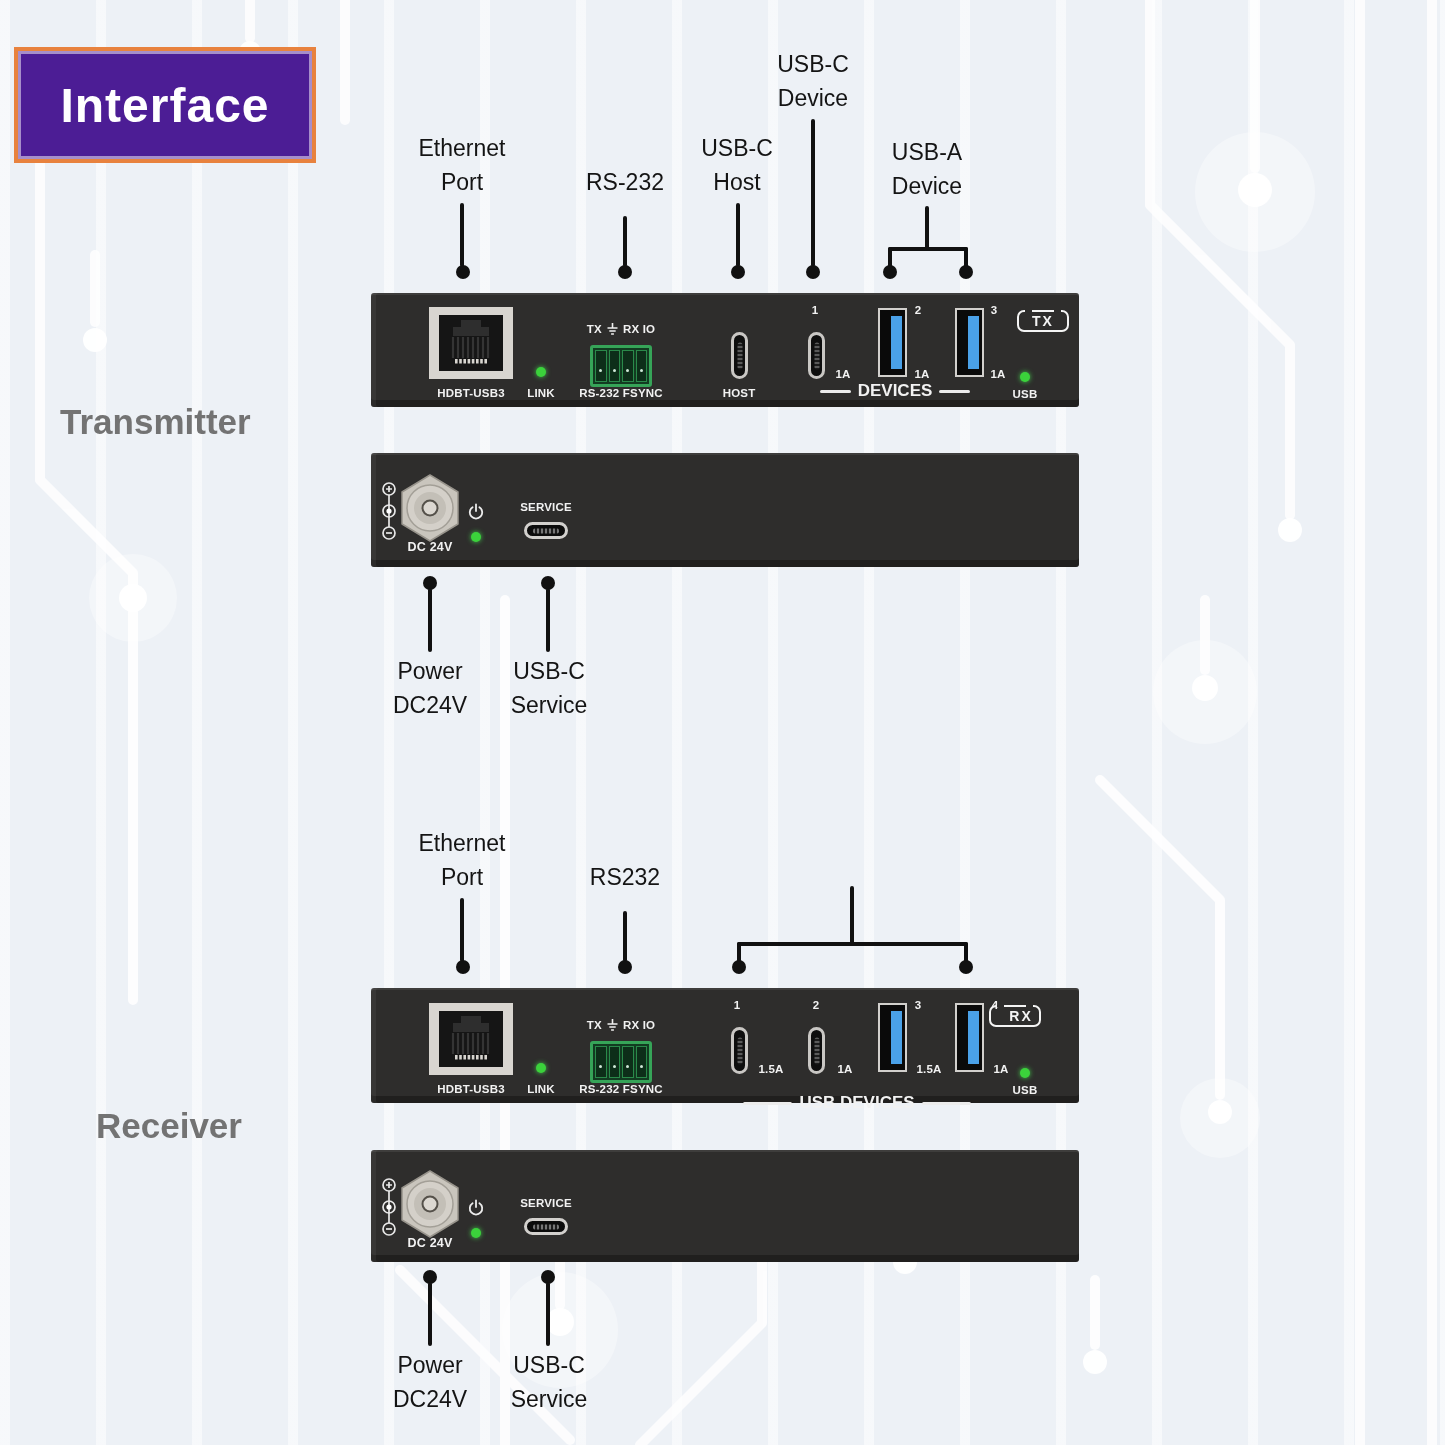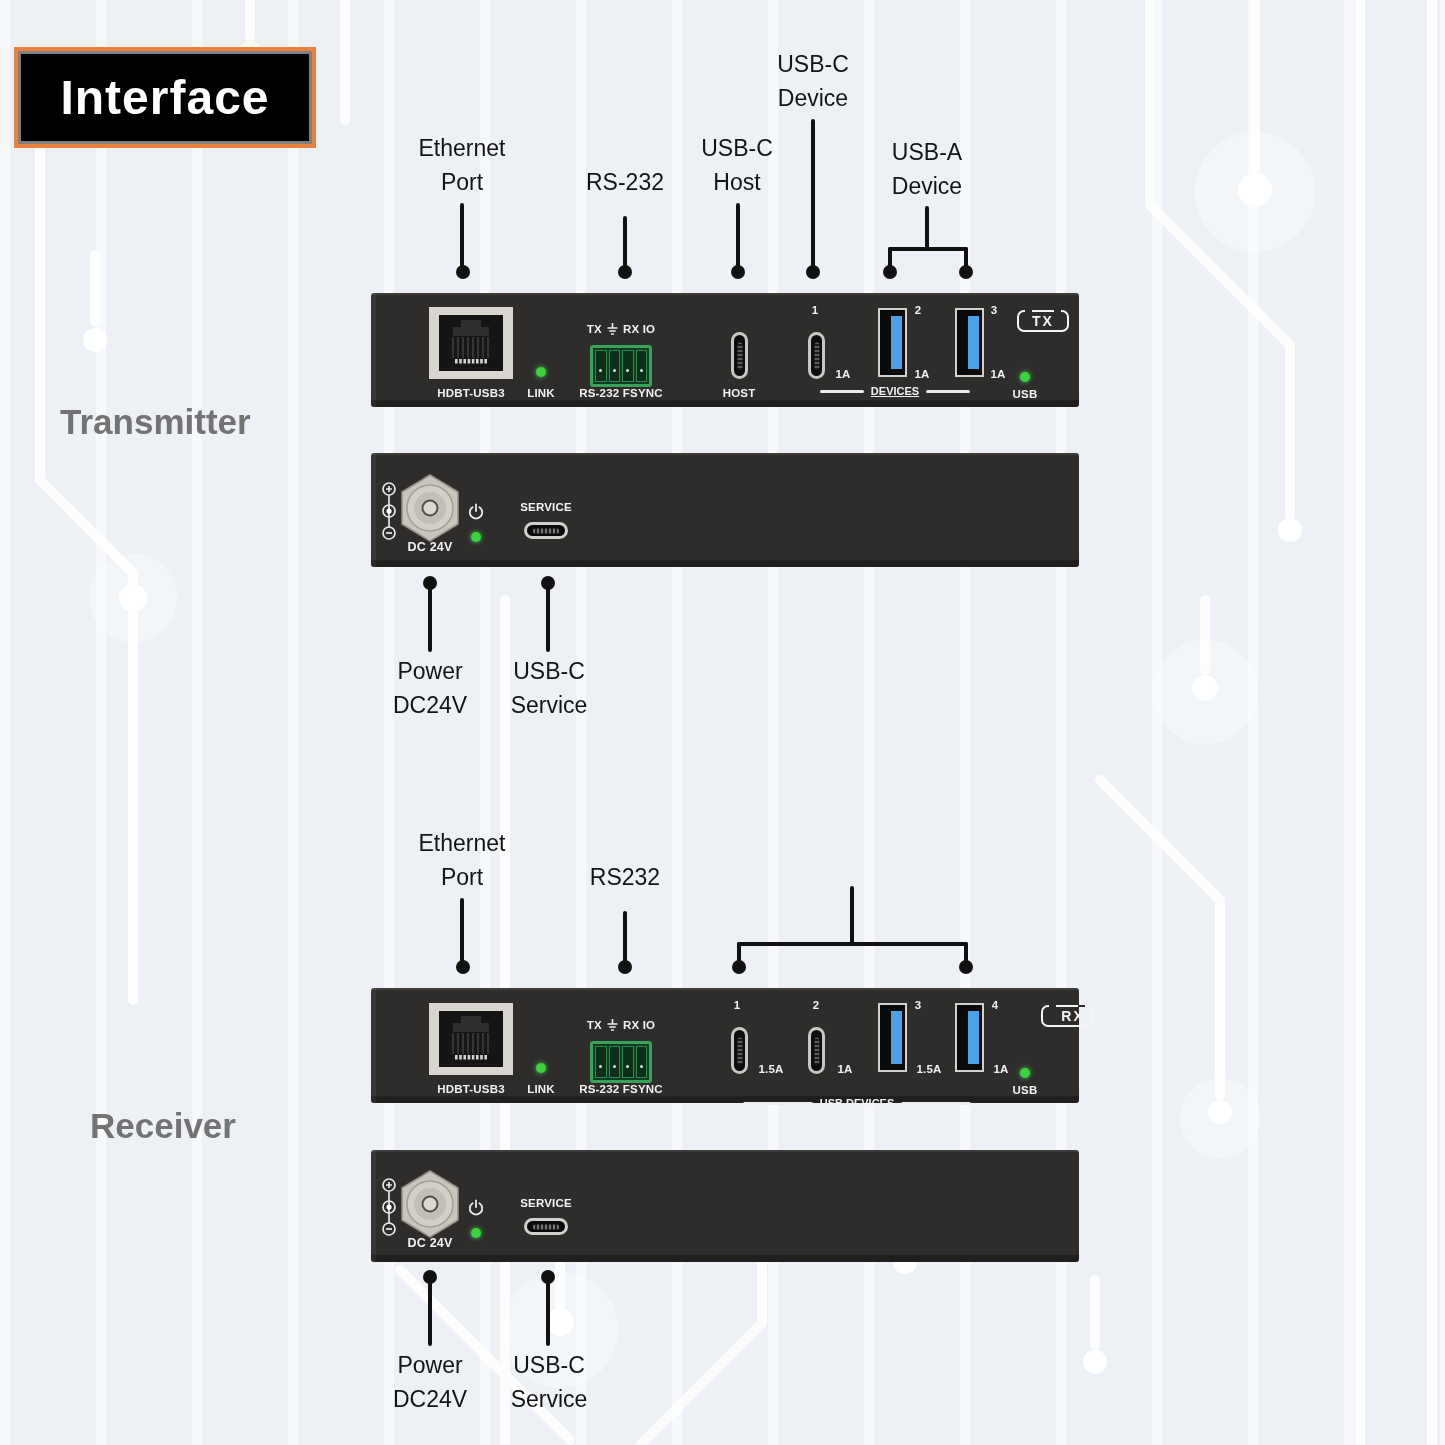--- a/index.html
+++ b/index.html
@@ -2,21 +2,21 @@
 <html><head>
 <meta charset="utf-8">
 <style>
   html,body{margin:0;padding:0;}
   body{width:1445px;height:1445px;font-family:"Liberation Sans",sans-serif;overflow:hidden;}
   .stage{position:relative;width:1445px;height:1445px;background:#edf1f6;overflow:hidden;}
   .bands{position:absolute;inset:0;background:
      repeating-linear-gradient(90deg, rgba(255,255,255,.55) 0 10px, rgba(255,255,255,0) 10px 96px);}
   .traces{position:absolute;inset:0;}
   
-  .title-box{position:absolute;left:14px;top:47px;width:302px;height:101px;background:#000000;
+  .title-box{position:absolute;left:14px;top:47px;width:302px;height:116px;background:#4c1d95;
      border:4px solid #e8823e;box-sizing:border-box;box-shadow:inset 0 0 0 3px rgba(255,255,255,.5);
      display:flex;align-items:center;justify-content:center;}
   .title-box span{color:#fff;font-size:48px;font-weight:bold;letter-spacing:1px;}
   .heading{position:absolute;font-size:35px;font-weight:bold;color:#737373;white-space:nowrap;}
   
   .callout-label{position:absolute;font-size:23px;line-height:34px;color:#141414;text-align:center;white-space:nowrap;}
   .cline{position:absolute;width:4px;background:#111;border-radius:2px;}
   .cbar{position:absolute;height:4px;background:#111;border-radius:2px;}
   .cdot{position:absolute;width:14px;height:14px;border-radius:50%;background:#111;}
   
@@ -36,21 +36,21 @@
   .usba-v i{position:absolute;right:3px;top:6px;width:11px;height:53px;background:#4aa1e8;}
   .usbc-h{position:absolute;width:44px;height:17px;background:#0b0b0b;border:3px solid #d2d0cd;border-radius:8.5px;box-sizing:border-box;}
   .usbc-h i{position:absolute;left:50%;top:50%;width:26px;height:5px;transform:translate(-50%,-50%);border-radius:2px;
      background:repeating-linear-gradient(90deg,#777 0 2px,#1c1c1c 2px 4px);}
   .badge{position:absolute;width:52px;height:22px;border:2.5px solid #f4f4f4;border-radius:7px;box-sizing:border-box;
      display:flex;align-items:center;justify-content:center;color:#f4f4f4;font-weight:bold;font-size:14px;letter-spacing:2px;}
   .badge::before,.badge::after{content:"";position:absolute;top:-2.5px;width:7px;height:2.5px;background:#2e2d2c;}
   .badge::before{left:6px;}.badge::after{right:6px;}
   .devrow{position:absolute;display:flex;align-items:center;gap:7px;height:14px;}
   .devrow .bar{flex:1;height:3px;background:#ececec;border-radius:2px;}
-  .dlabel{color:#f2f2f2;font-size:11px;font-weight:bold;white-space:nowrap;text-decoration:underline;}
+  .dlabel{color:#f2f2f2;font-size:17px;font-weight:bold;white-space:nowrap;}
   .termtop{display:flex;justify-content:center;align-items:center;gap:4px;}
 </style>
 </head>
 <body>
 
 <div class="stage">
 
   <div class="bands"></div>
   <svg class="traces" width="1445" height="1445" viewBox="0 0 1445 1445">
     <g fill="none" stroke="#ffffff" stroke-width="10" stroke-linecap="round" stroke-linejoin="round" opacity="0.85">
@@ -90,21 +90,21 @@
       <circle cx="560" cy="1322" r="14"></circle>
       <circle cx="1095" cy="1362" r="12"></circle>
     </g>
   </svg>
 
   <div class="title-box">
     <span>Interface</span>
   </div>
 
   <div class="heading" style="left:60px;top:402px;">Transmitter</div>
-  <div class="heading" style="left:90px;top:1106px;">Receiver</div>
+  <div class="heading" style="left:96px;top:1106px;">Receiver</div>
 
   <div class="callout-label" style="left:382px;top:131px;width:160px;">
     <div>Ethernet</div>
     <div>Port</div>
   </div>
   <div class="cline" style="left:460px;top:203px;height:64px;"></div>
   <div class="cdot" style="left:456px;top:265px;"></div>
 
   <div class="callout-label" style="left:545px;top:165px;width:160px;">
     <div>RS-232</div>
@@ -345,21 +345,21 @@
     <div class="plabel" style="left:616px;top:10px;width:16px;">4</div>
     <div class="plabel" style="left:610px;top:74px;width:40px;">1A</div>
 
     <div class="devrow" style="left:372px;top:108px;width:228px;">
       <div class="bar"></div>
       <span class="dlabel">USB DEVICES</span>
       <div class="bar"></div>
     </div>
     <div class="led" style="left:649px;top:80px;"></div>
     <div class="plabel" style="left:624px;top:95px;width:60px;">USB</div>
-    <div class="badge" style="left:670px;top:17px;padding-left:12px;">RX</div>
+    <div class="badge" style="left:618px;top:17px;padding-left:12px;">RX</div>
   </div>
 
   <div class="panel" style="top:1150px;height:112px;">
     <svg style="position:absolute;left:7px;top:27px;" width="22" height="60" viewBox="0 0 22 60">
       <g stroke="#e8e8e8" stroke-width="1.7" fill="none">
         <circle cx="11" cy="8" r="6"></circle>
           <path d="M11 5 v6 M8 8 h6"></path>
         <line x1="11" y1="14" x2="11" y2="46"></line>
         <circle cx="11" cy="30" r="6"></circle>
         <circle cx="11" cy="52" r="6"></circle>

